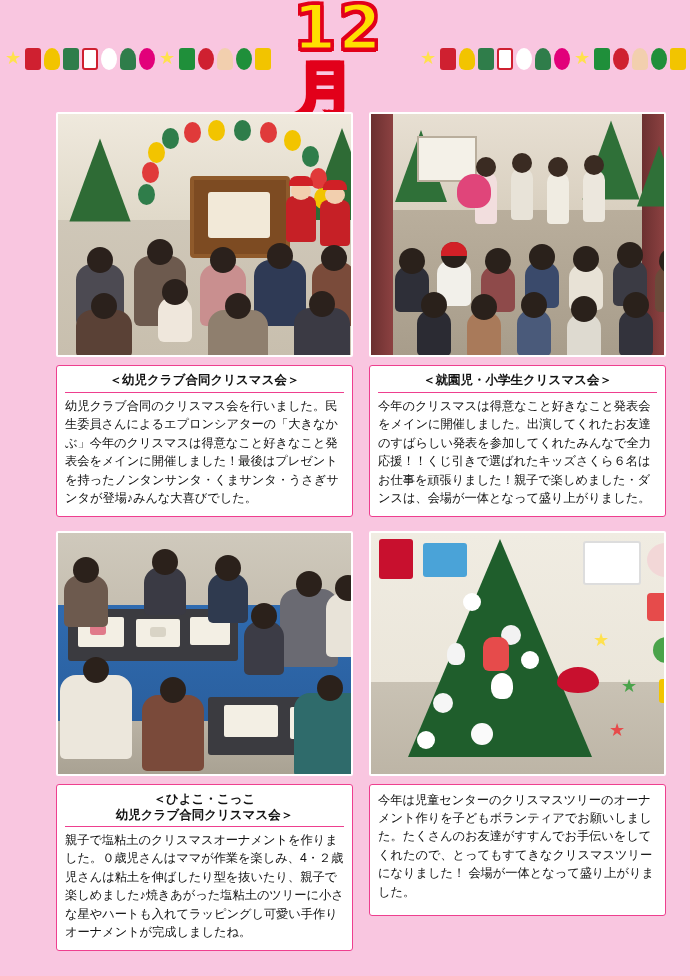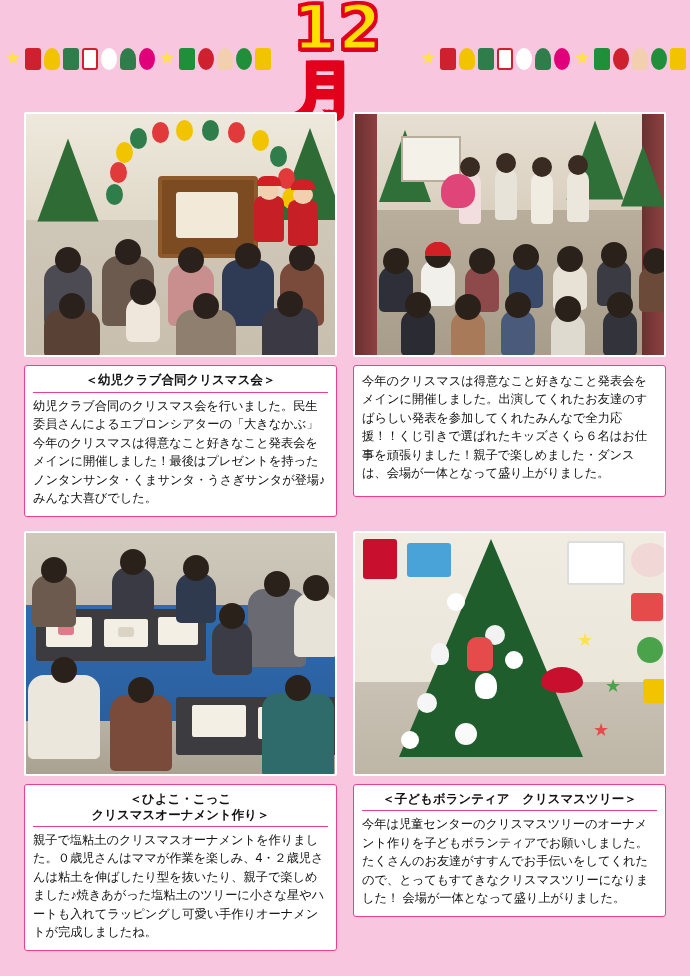--- a/index.html
+++ b/index.html
@@ -73,20 +73,21 @@
     line-height: 1;
   }
 
   
   .grid {
     display: grid;
     grid-template-columns: 1fr 1fr;
     gap: 14px 16px;
     padding: 0 24px;
     box-sizing: border-box;
+    margin-left: 32px;
   }
   .panel {
     display: flex;
     flex-direction: column;
   }
   .photo {
     width: 100%;
     height: 245px;
     border: 2px solid #ffffff;
     box-sizing: border-box;
@@ -285,20 +286,21 @@
           <div class="kid" style="left:242px;top:146px;background:#3b3b44"></div>
           <div class="kid" style="left:284px;top:152px;background:#6b4a3a"></div>
           <div class="kid" style="left:46px;top:196px;background:#2b2b33"></div>
           <div class="kid" style="left:96px;top:198px;background:#a97a5a"></div>
           <div class="kid" style="left:146px;top:196px;background:#4a5a7a"></div>
           <div class="kid" style="left:196px;top:200px;background:#dedad0"></div>
           <div class="kid" style="left:248px;top:196px;background:#33333c"></div>
         </div>
       </div>
       <div class="caption-box">
+        <div class="caption-title">＜就園児・小学生クリスマス会＞</div>
         <div class="caption-body">今年のクリスマスは得意なこと好きなこと発表会をメインに開催しました。出演してくれたお友達のすばらしい発表を参加してくれたみんなで全力応援！！くじ引きで選ばれたキッズさくら６名はお仕事を頑張りました！親子で楽しめました・ダンスは、会場が一体となって盛り上がりました。</div>
       </div>
     </div>
 
     <div class="panel">
       <div class="photo">
         <div class="scene s3">
           <div class="table" style="left:10px;top:76px;width:170px;height:52px;"></div>
           <div class="table" style="left:150px;top:164px;width:176px;height:58px;"></div>
           <div class="mat" style="left:20px;top:84px;width:46px;height:30px;"></div>
@@ -316,21 +318,21 @@
           <div class="person" style="left:268px;top:60px;width:44px;height:64px;background:#e8e3d8;"></div>
           <div class="person" style="left:186px;top:88px;width:40px;height:54px;background:#3c3c46;"></div>
           <div class="person" style="left:2px;top:142px;width:72px;height:84px;background:#ece7dc;"></div>
           <div class="person" style="left:84px;top:162px;width:62px;height:76px;background:#7a4a3a;"></div>
           <div class="person" style="left:236px;top:160px;width:72px;height:84px;background:#2f6b6b;"></div>
         </div>
       </div>
       <div class="caption-box">
         <div class="caption-title two-line">
           <span>＜ひよこ・こっこ</span><br>
-          <span>クリスマスオーナメント作り＞</span>
+          <span>幼児クラブ合同クリスマス会＞</span>
         </div>
         <div class="caption-body">親子で塩粘土のクリスマスオーナメントを作りました。０歳児さんはママが作業を楽しみ、4・２歳児さんは粘土を伸ばしたり型を抜いたり、親子で楽しめました♪焼きあがった塩粘土のツリーに小さな星やハートも入れてラッピングし可愛い手作りオーナメントが完成しましたね。</div>
       </div>
     </div>
 
     <div class="panel">
       <div class="photo">
         <div class="scene s4">
           <div class="wallart" style="left:8px;top:6px;width:34px;height:40px;background:#c8102e;"></div>
           <div class="wallart" style="left:52px;top:10px;width:44px;height:34px;background:#4aa3d8;"></div>
@@ -349,20 +351,19 @@
           <span class="orn" style="left:100px;top:190px;width:22px;height:22px;background:#fafafa;"></span>
           <span class="orn" style="left:46px;top:198px;width:18px;height:18px;background:#ffffff;"></span>
           <div style="position:absolute;left:112px;top:104px;width:26px;height:34px;background:#e64b4b;border-radius:10px 10px 6px 6px;"></div>
           <div class="bow" style="left:186px;top:134px;"></div>
           <span class="star" style="left:222px;top:96px;">★</span>
           <span class="star" style="left:250px;top:142px;color:#4aa34a;">★</span>
           <span class="star" style="left:238px;top:186px;color:#e64b4b;">★</span>
         </div>
       </div>
       <div class="caption-box">
-        <div class="caption-title">＜子どもボランティア　クリスマスツリー＞</div>
         <div class="caption-body">今年は児童センターのクリスマスツリーのオーナメント作りを子どもボランティアでお願いしました。たくさんのお友達がすすんでお手伝いをしてくれたので、とってもすてきなクリスマスツリーになりました！
 会場が一体となって盛り上がりました。</div>
       </div>
     </div>
 
   </div>
 </div>
 
 </body></html>

